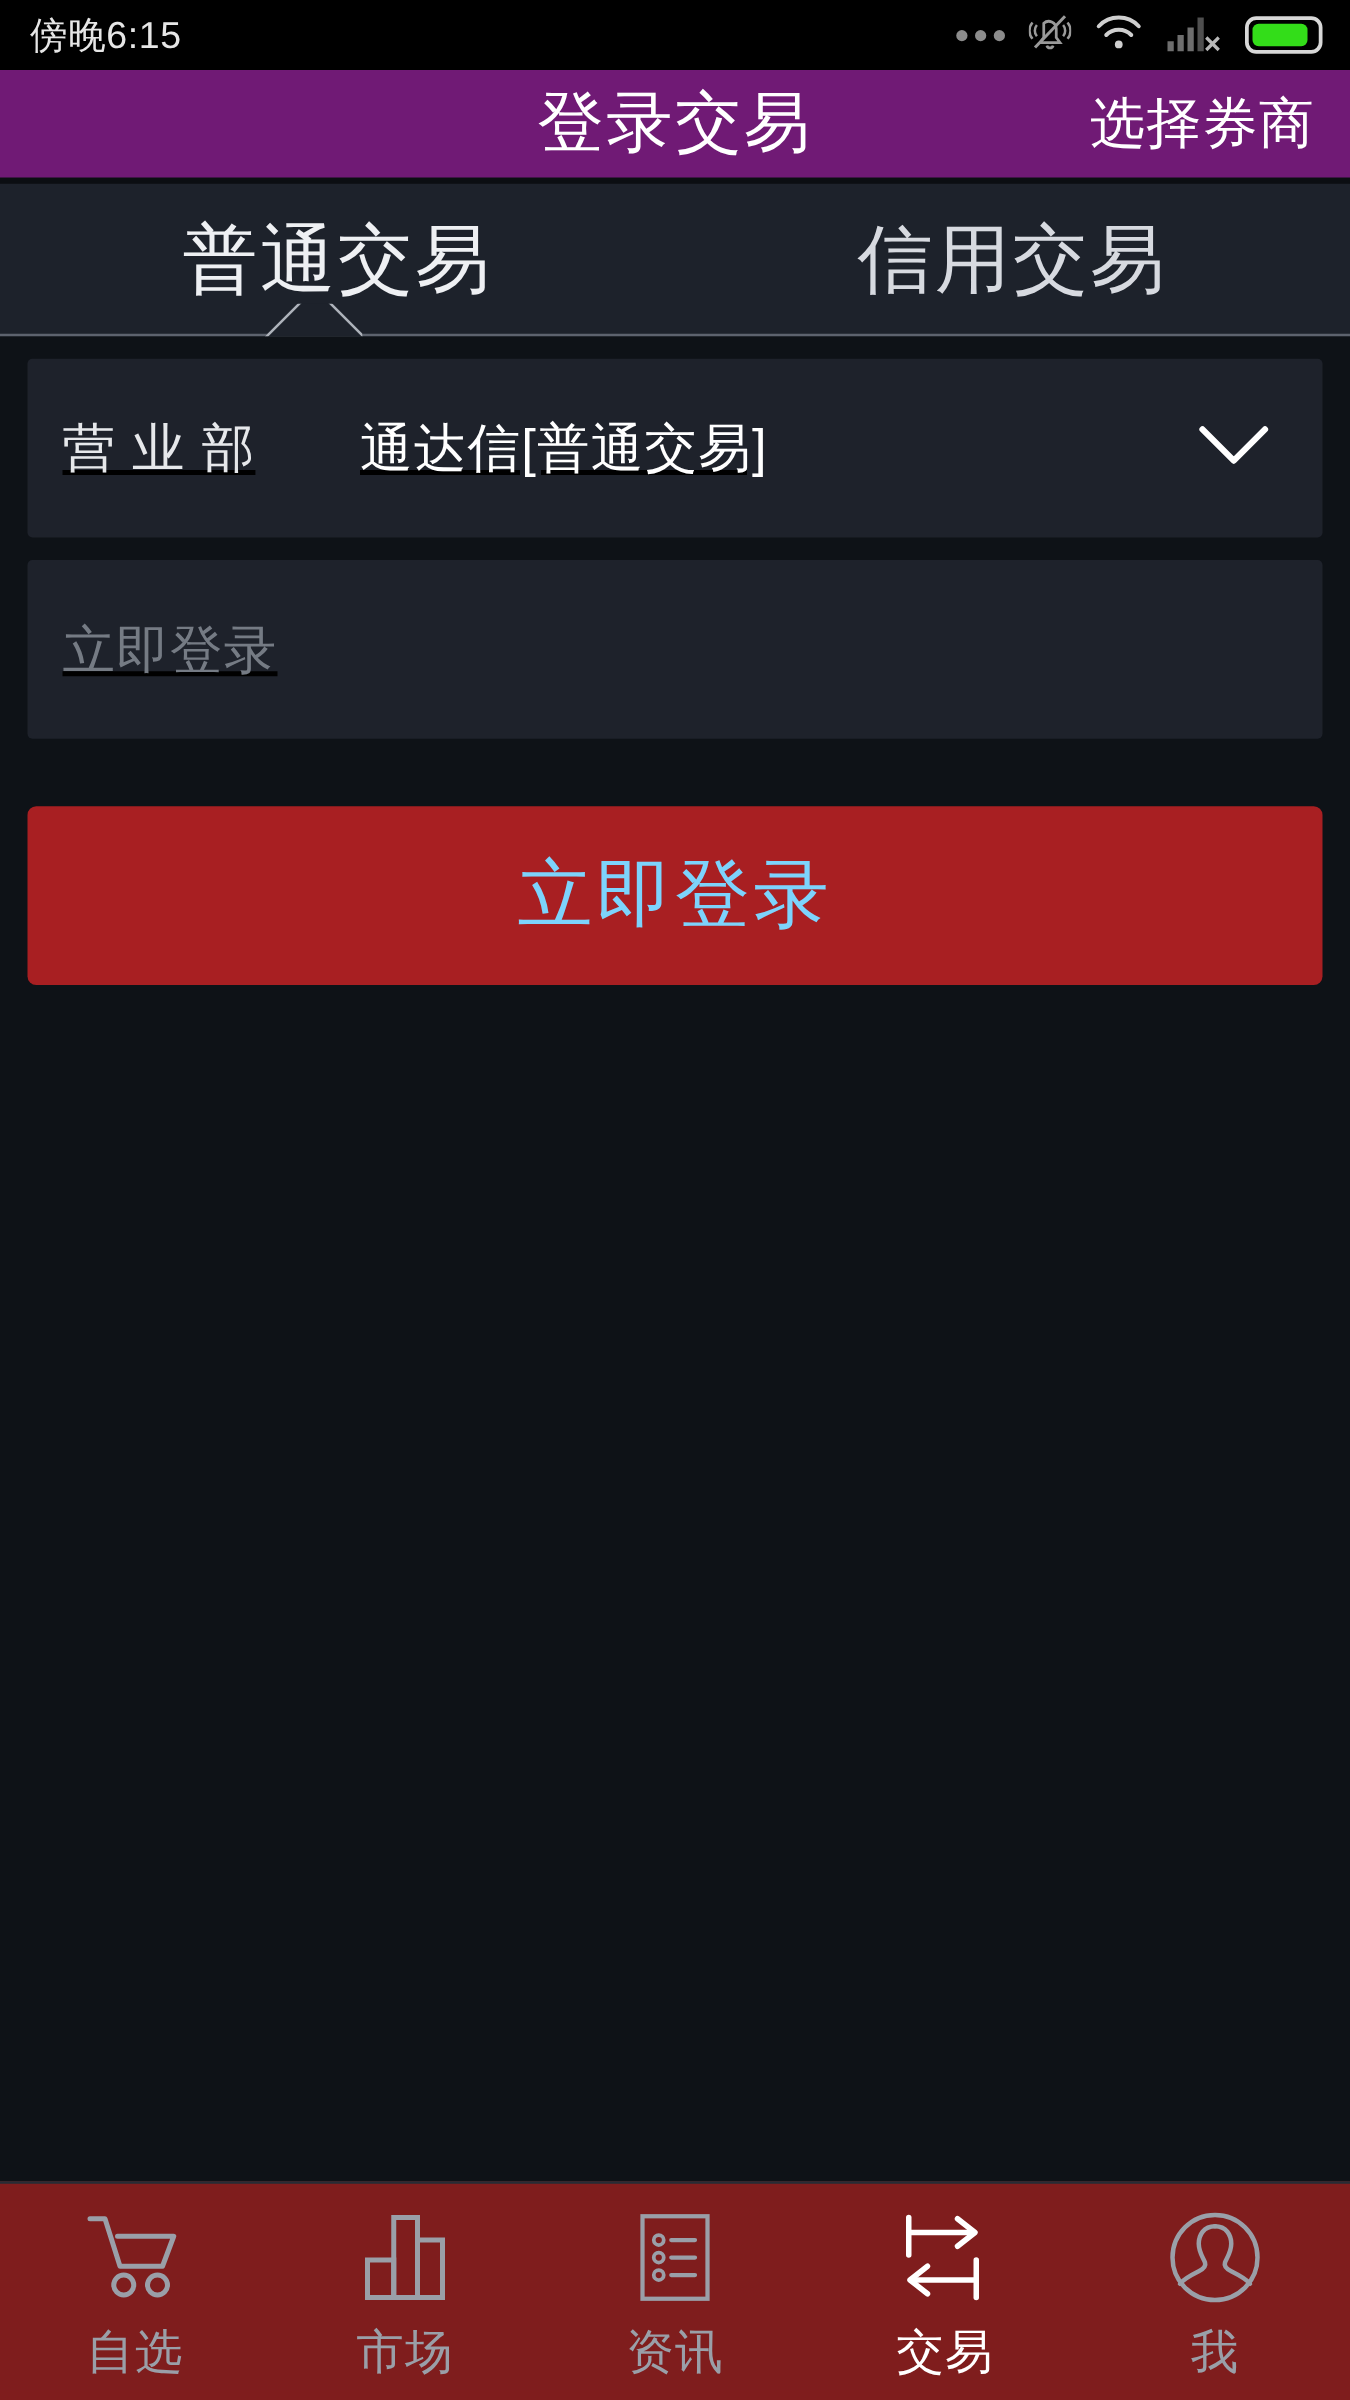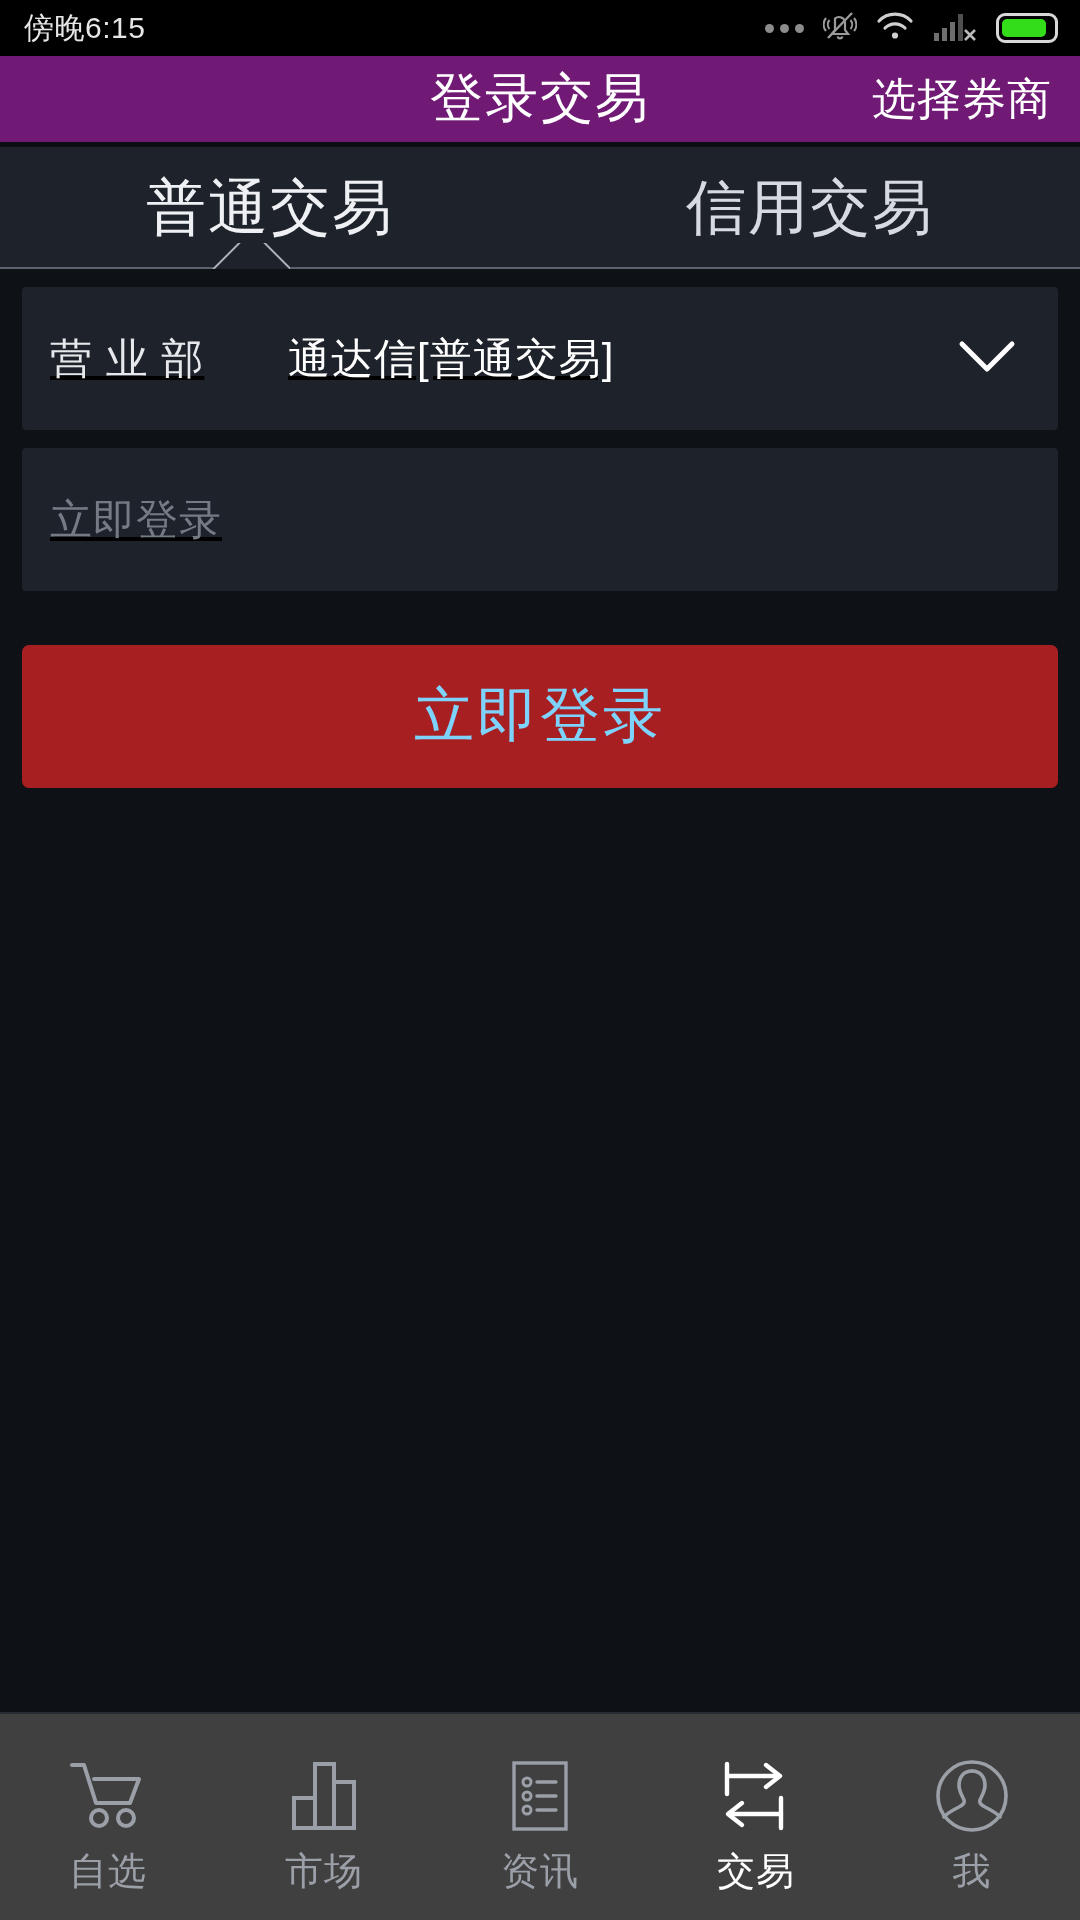--- a/index.html
+++ b/index.html
@@ -80,23 +80,23 @@
 
   
   .login-btn {
     margin:18px 22px 0 22px; height:143px; background:#a81f22;
     border-radius:7px; display:flex; align-items:center; justify-content:center;
     color:#7dd3fc; font-size:60px; letter-spacing:3px; cursor:pointer;
   }
 
   
   .bottomnav {
-    position:absolute; left:0; right:0; bottom:0; height:208px;
-    background:#404040; border-top:2px solid #272c35;
-    display:flex; align-items:center; padding-top:20px;
+    position:absolute; left:0; right:0; bottom:0; height:175px;
+    background:#7f1d1d; border-top:2px solid #272c35;
+    display:flex; align-items:flex-start; padding-top:20px;
   }
   .navitem {
     flex:1; display:flex; flex-direction:column; align-items:center; gap:11px;
   }
   .navicon { height:78px; display:flex; align-items:center; justify-content:center; }
   .navlabel { font-size:38px; color:#9a9fa8; letter-spacing:1px; }
   .navitem.active .navlabel { color:#ffffff; }
 </style>
 </head>
 <body>

